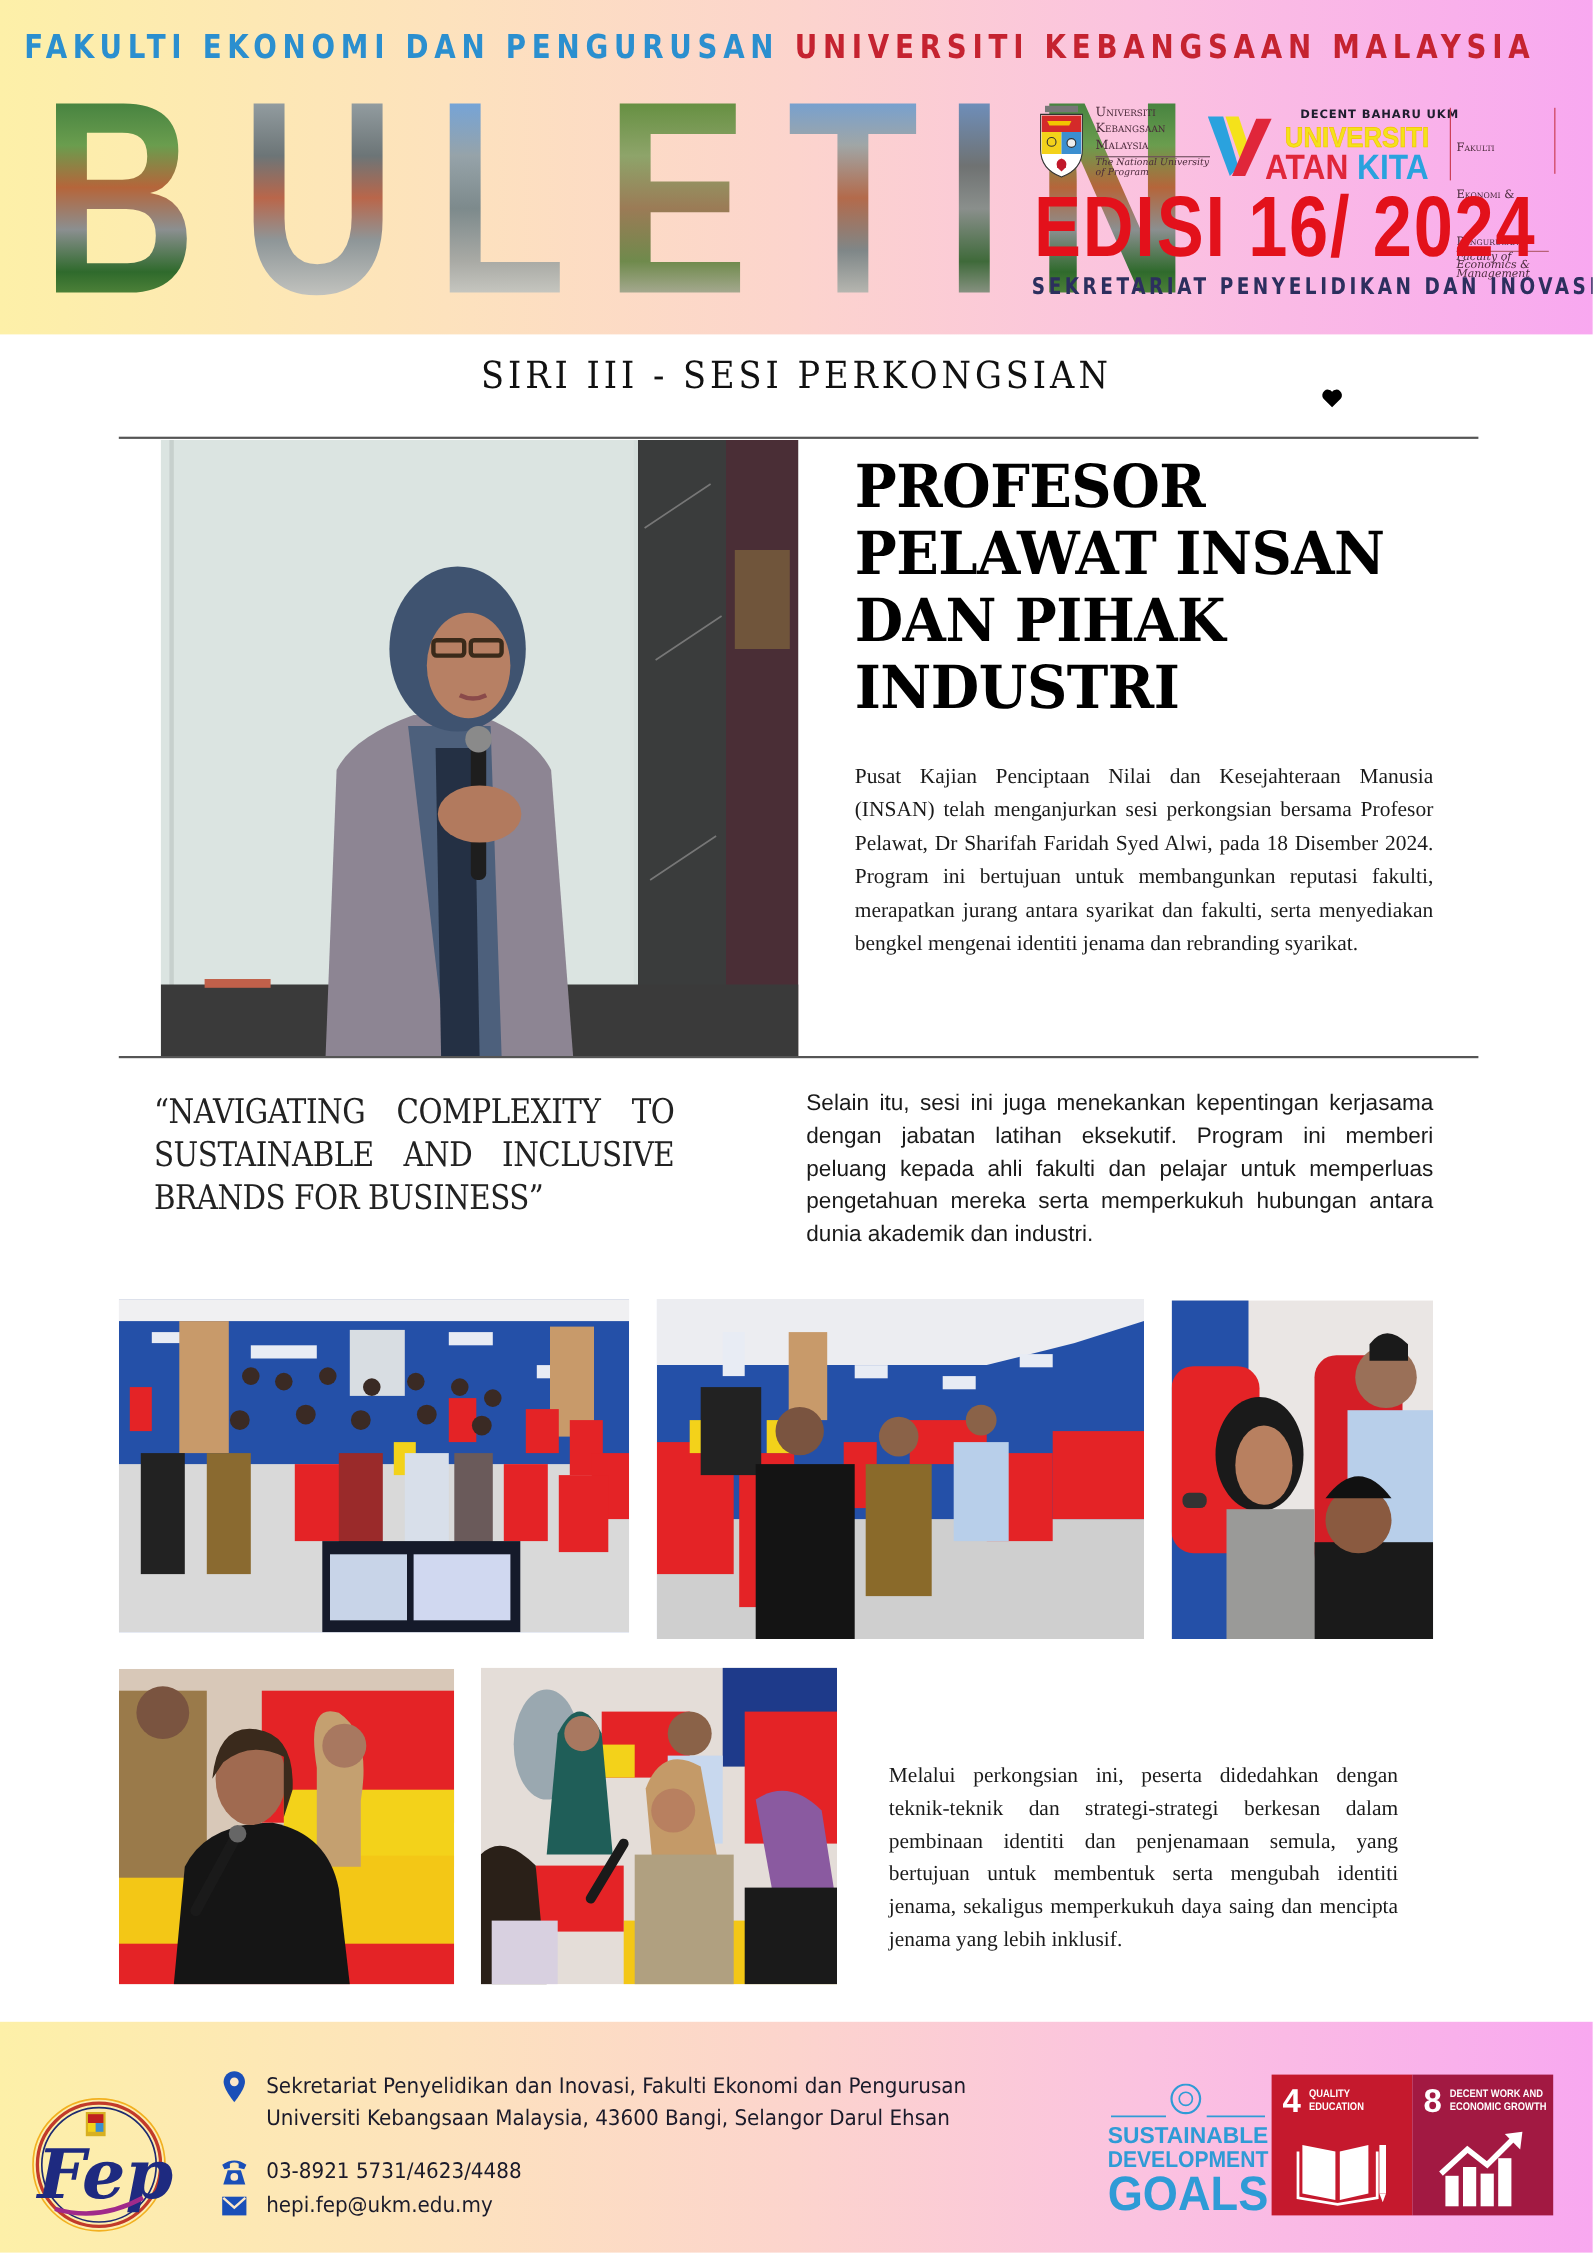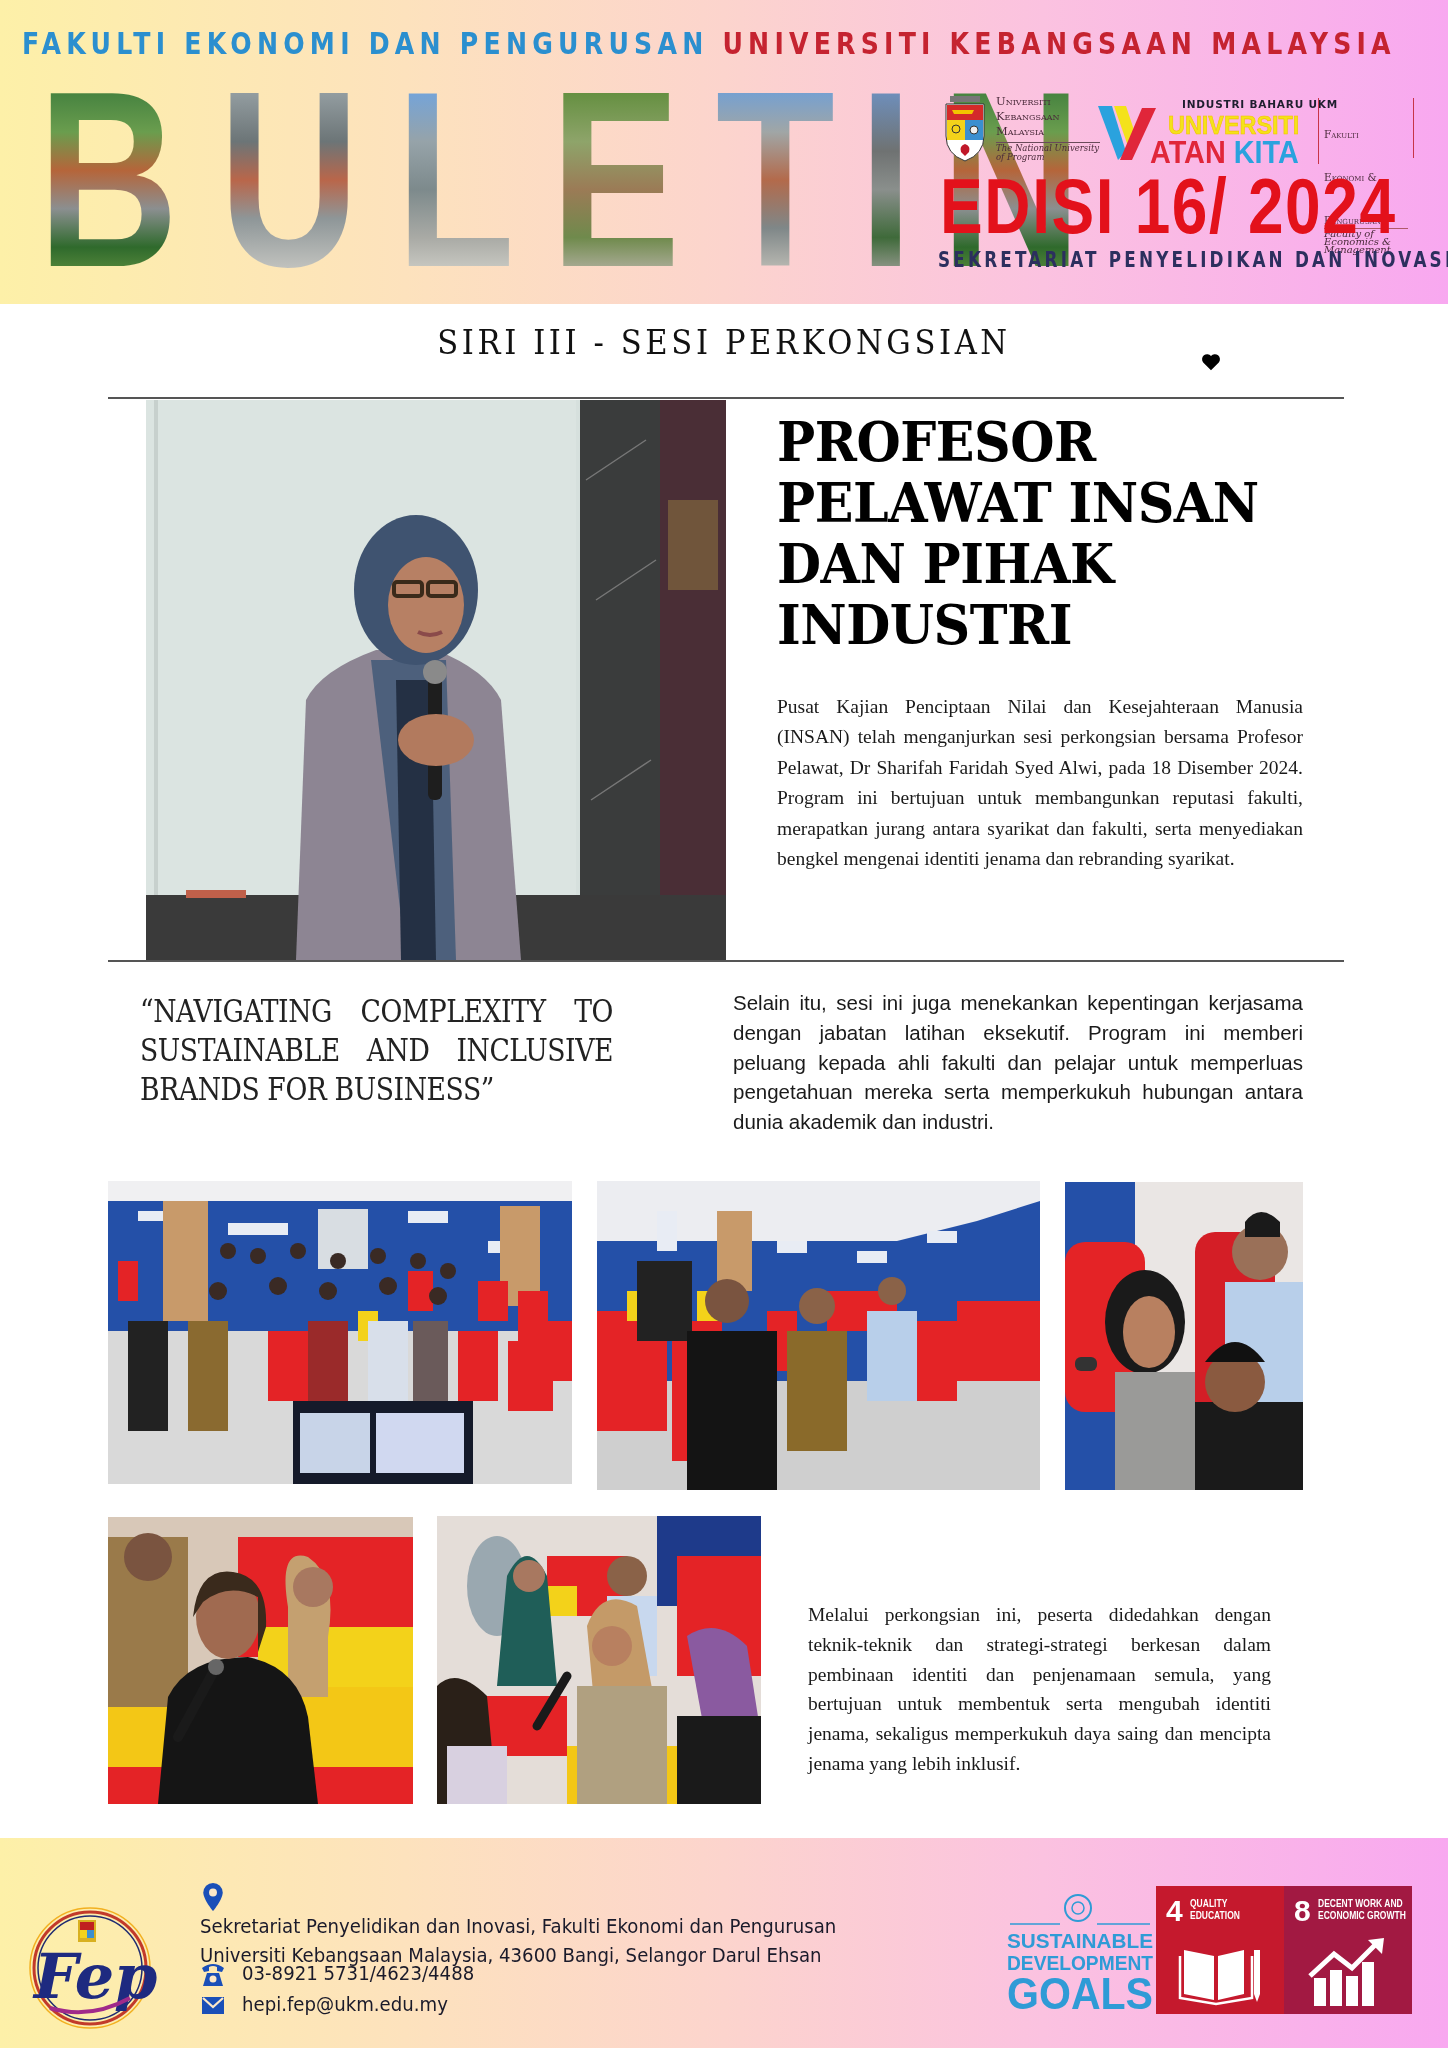--- a/index.html
+++ b/index.html
@@ -126,21 +126,21 @@
 
   
   .footer {
     position: absolute; left: 0; top: 1838px; width: 1448px; height: 210px;
     background: linear-gradient(90deg, #fdf0a8 0%, #fde2bd 28%, #fcd4cd 50%, #fbc2e0 72%, #f8a8f0 100%);
   }
   .fep-logo { position: absolute; left: 20px; top: 60px; width: 140px; height: 140px; }
   .contact-row { position: absolute; display: flex; align-items: flex-start; }
   .contact-icon { width: 26px; height: 30px; margin-right: 16px; flex: none; }
   .contact-text { font-family: "DejaVu Sans", sans-serif; font-size: 19.5px; line-height: 29px; color: #1a1a2a; white-space: nowrap; transform: scaleX(0.93); transform-origin: left; }
-  .c-addr { left: 200px; top: 44px; flex-direction: column; }
+  .c-addr { left: 200px; top: 44px; }
   .c-phone { left: 200px; top: 121px; }
   .c-mail { left: 200px; top: 152px; }
 
   .sdg-logo { position: absolute; left: 1005px; top: 56px; width: 150px; height: 120px; }
   .sdg-tile { position: absolute; top: 48px; width: 128px; height: 128px; color: #fff; }
   .sdg4 { left: 1156px; background: #c5192d; }
   .sdg8 { left: 1284px; background: #a21942; }
   .sdg-num { position: absolute; left: 10px; top: 8px; font-family: "Liberation Sans", sans-serif; font-weight: bold; font-size: 30px; }
   .sdg-lbl { position: absolute; left: 34px; top: 12px; font-family: "Liberation Sans", sans-serif; font-weight: bold; font-size: 10px; line-height: 12px; transform: scaleX(0.85); transform-origin: left; white-space: pre; }
   .sdg-icon { position: absolute; left: 22px; top: 50px; width: 84px; height: 70px; }
@@ -184,21 +184,21 @@
     </div>
     <div class="ukm-sub">The National University of Program</div>
   </div>
 
   <div class="logo-uwk">
     <svg class="uwk-w" viewBox="0 0 84 60">
       <path d="M0 4 L14 4 L28 50 L20 58 Z" fill="#2aa2de"></path>
       <path d="M16 4 L28 4 L38 34 L32 50 Z" fill="#f4e21a"></path>
       <path d="M22 58 L44 6 L58 6 L34 58 Z" fill="#e0263a"></path>
     </svg>
-    <div class="uwk-top">INDUSTRI BAHARU UKM</div>
+    <div class="uwk-top">DECENT BAHARU UKM</div>
     <div class="uwk-mid">UNIVERSITI</div>
     <div class="uwk-bot">
       <span>ATAN</span>
       <span class="kita">KITA</span>
     </div>
   </div>
 
   <div class="logo-fep">
     <div class="fep-t">Fakulti</div>
     <div class="fep-t">Ekonomi &amp;</div>

